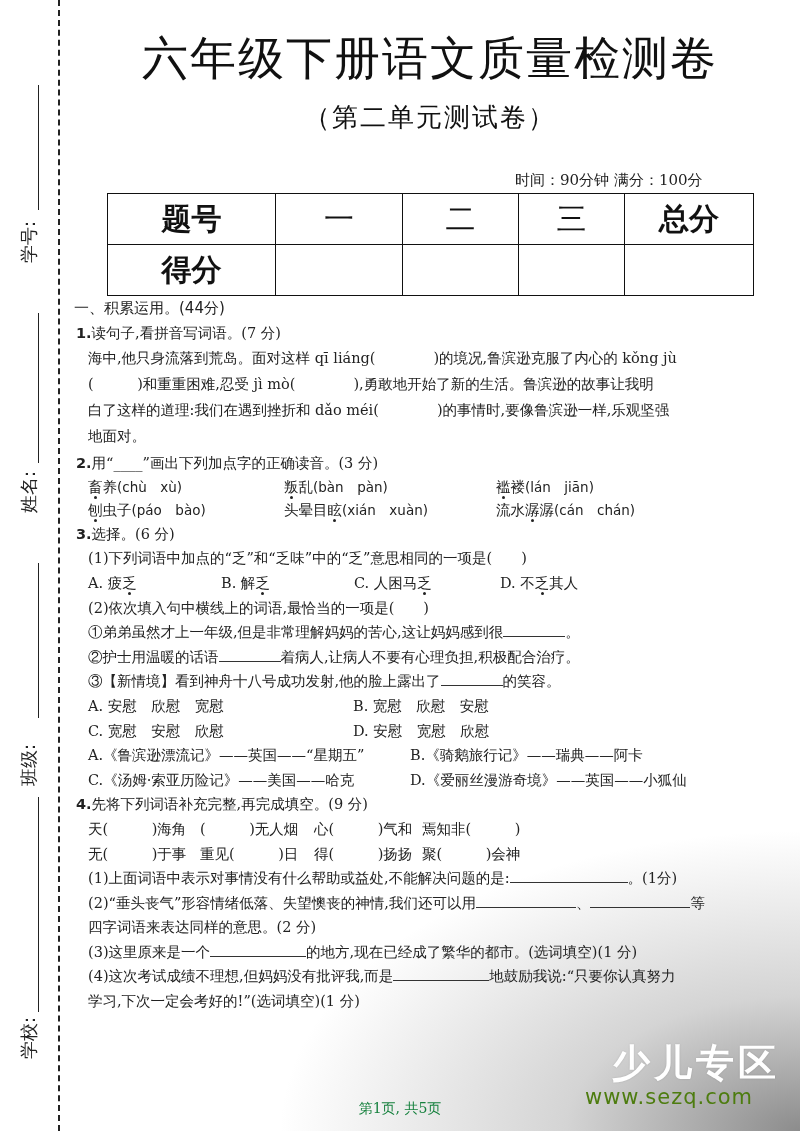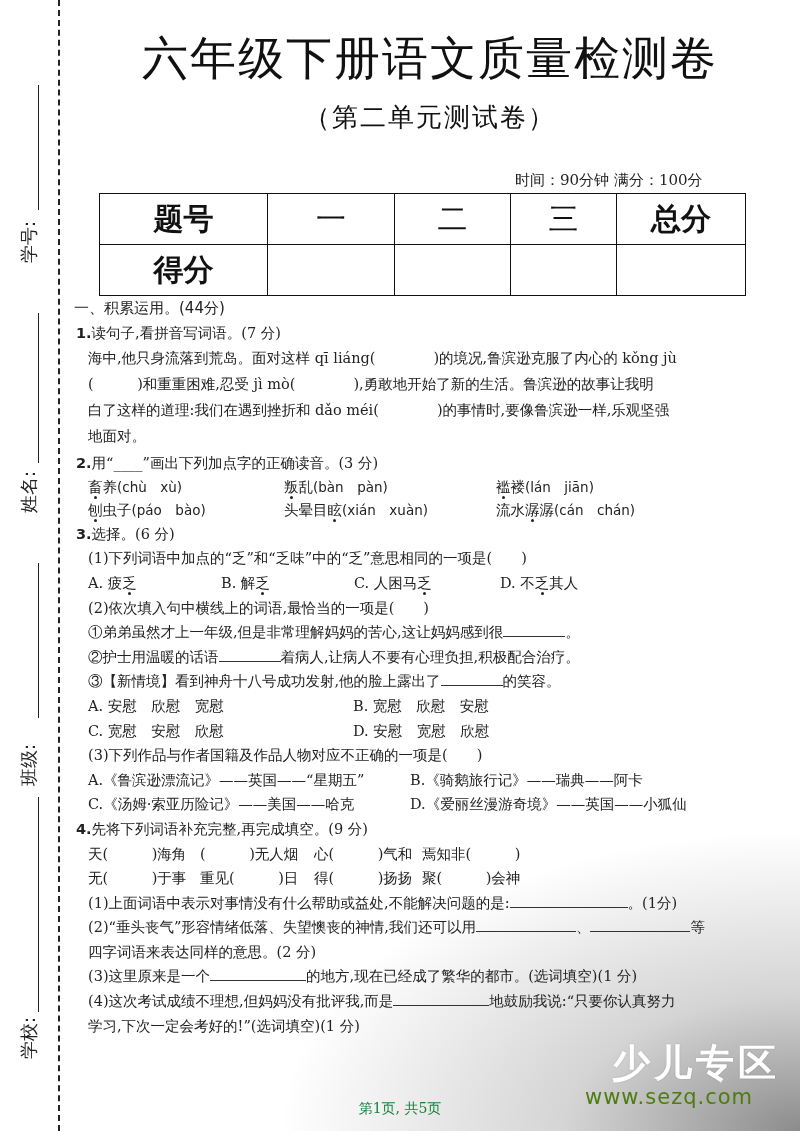--- a/index.html
+++ b/index.html
@@ -35,21 +35,21 @@
     font-size:46px; letter-spacing:2px; font-weight:normal; color:#111;
   }
   .subtitle {
     position:absolute; left:90px; width:680px; top:100px; text-align:center;
     font-size:26px; letter-spacing:2px; color:#111;
   }
   .meta {
     position:absolute; left:515px; top:171px; font-size:15px; color:#222;
   }
   table.score {
-    position:absolute; left:99px; top:193px; width:647px; height:103px;
+    position:absolute; left:107px; top:193px; width:647px; height:103px;
     border-collapse:collapse;
     font-family:"DejaVu Sans","Liberation Sans",sans-serif;
   }
   table.score td {
     border:1.5px solid #111; text-align:center; font-size:30px; font-weight:bold; color:#111;
   }
   table.score td.num { font-weight:normal; font-family:"DejaVu Serif","Liberation Serif",serif; }
 
   .content {
     position:absolute; left:88px; top:296px; width:665px;
@@ -169,21 +169,20 @@
     <span>③【新情境】看到神舟十八号成功发射,他的脸上露出了</span><span class="ul" style="width:62px"></span><span>的笑容。</span>
   </div>
   <div class="row">
     <span style="width:265px">A. 安慰　欣慰　宽慰</span>
     <span>B. 宽慰　欣慰　安慰</span>
   </div>
   <div class="row">
     <span style="width:265px">C. 宽慰　安慰　欣慰</span>
     <span>D. 安慰　宽慰　欣慰</span>
   </div>
-  <div>(3)下列作品与作者国籍及作品人物对应不正确的一项是(　　)</div>
   <div class="row">
     <span style="width:322px">A.《鲁滨逊漂流记》——英国——“星期五”</span>
     <span>B.《骑鹅旅行记》——瑞典——阿卡</span>
   </div>
   <div class="row">
     <span style="width:322px">C.《汤姆·索亚历险记》——美国——哈克</span>
     <span>D.《爱丽丝漫游奇境》——英国——小狐仙</span>
   </div>
 
   <div class="q-head">

